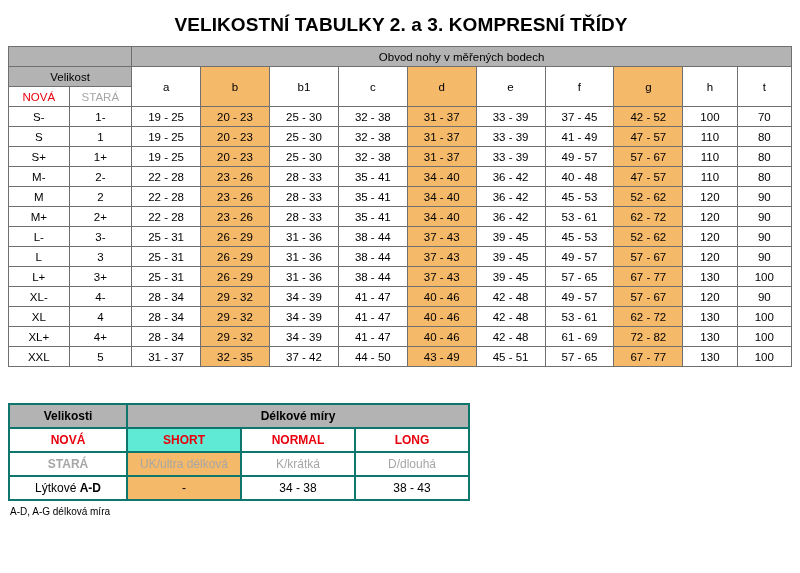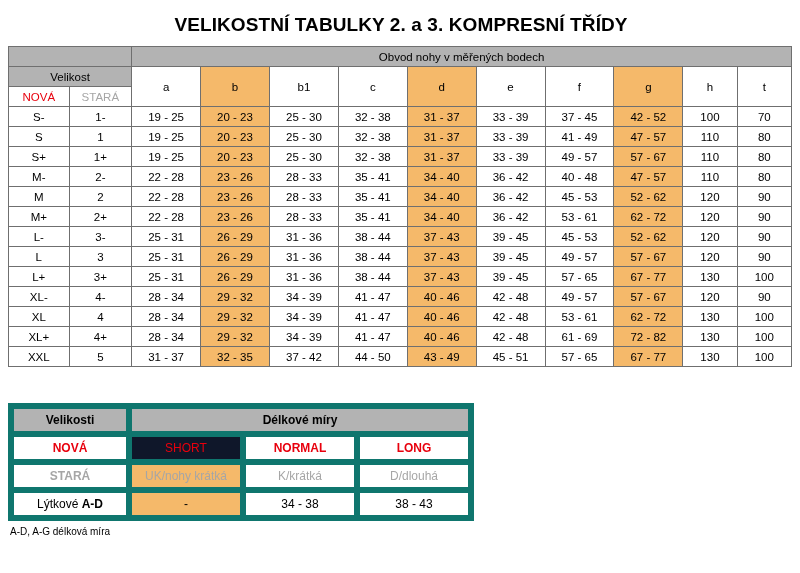--- a/index.html
+++ b/index.html
@@ -90,21 +90,21 @@
   .cell-white {
     background: #ffffff;
   }
 
   
   .spacer { height: 36px; }
   table.len {
     width: 460px;
   }
   table.len td {
-    border: 6px solid #0f766e;
+    border: 2px solid #0f766e;
     font-size: 12px;
     text-align: center;
     padding: 0;
     height: 22px;
   }
   .len-hdr {
     background: #b3b3b3;
     font-weight: bold;
     font-size: 12px;
   }
@@ -114,23 +114,23 @@
   }
   .len-stara {
     color: #a6a6a6;
     font-weight: bold;
   }
   .len-sub-grey {
     color: #a6a6a6;
     font-size: 11.5px;
   }
   .len-orange-hdr {
-    background: #0f172a;
+    background: #5eead4;
     color: #e8000d;
-    font-weight: normal;
+    font-weight: bold;
   }
   .len-orange-sub {
     background: #f5b96a;
     color: #a6a6a6;
     font-size: 11.5px;
   }
   .len-orange-cell {
     background: #f5b96a;
   }
   .len-label {
@@ -392,21 +392,21 @@
         <td class="len-hdr" colspan="3">Délkové míry</td>
       </tr>
       <tr>
         <td class="len-nova">NOVÁ</td>
         <td class="len-orange-hdr">SHORT</td>
         <td class="len-nova">NORMAL</td>
         <td class="len-nova">LONG</td>
       </tr>
       <tr>
         <td class="len-stara">STARÁ</td>
-        <td class="len-orange-sub">UK/nohy krátká</td>
+        <td class="len-orange-sub">UK/ultra délková</td>
         <td class="len-sub-grey">K/krátká</td>
         <td class="len-sub-grey">D/dlouhá</td>
       </tr>
       <tr>
         <td class="len-label"><span>Lýtkové </span><b>A-D</b></td>
         <td class="len-orange-cell">-</td>
         <td>34 - 38</td>
         <td>38 - 43</td>
       </tr>
     </tbody>

